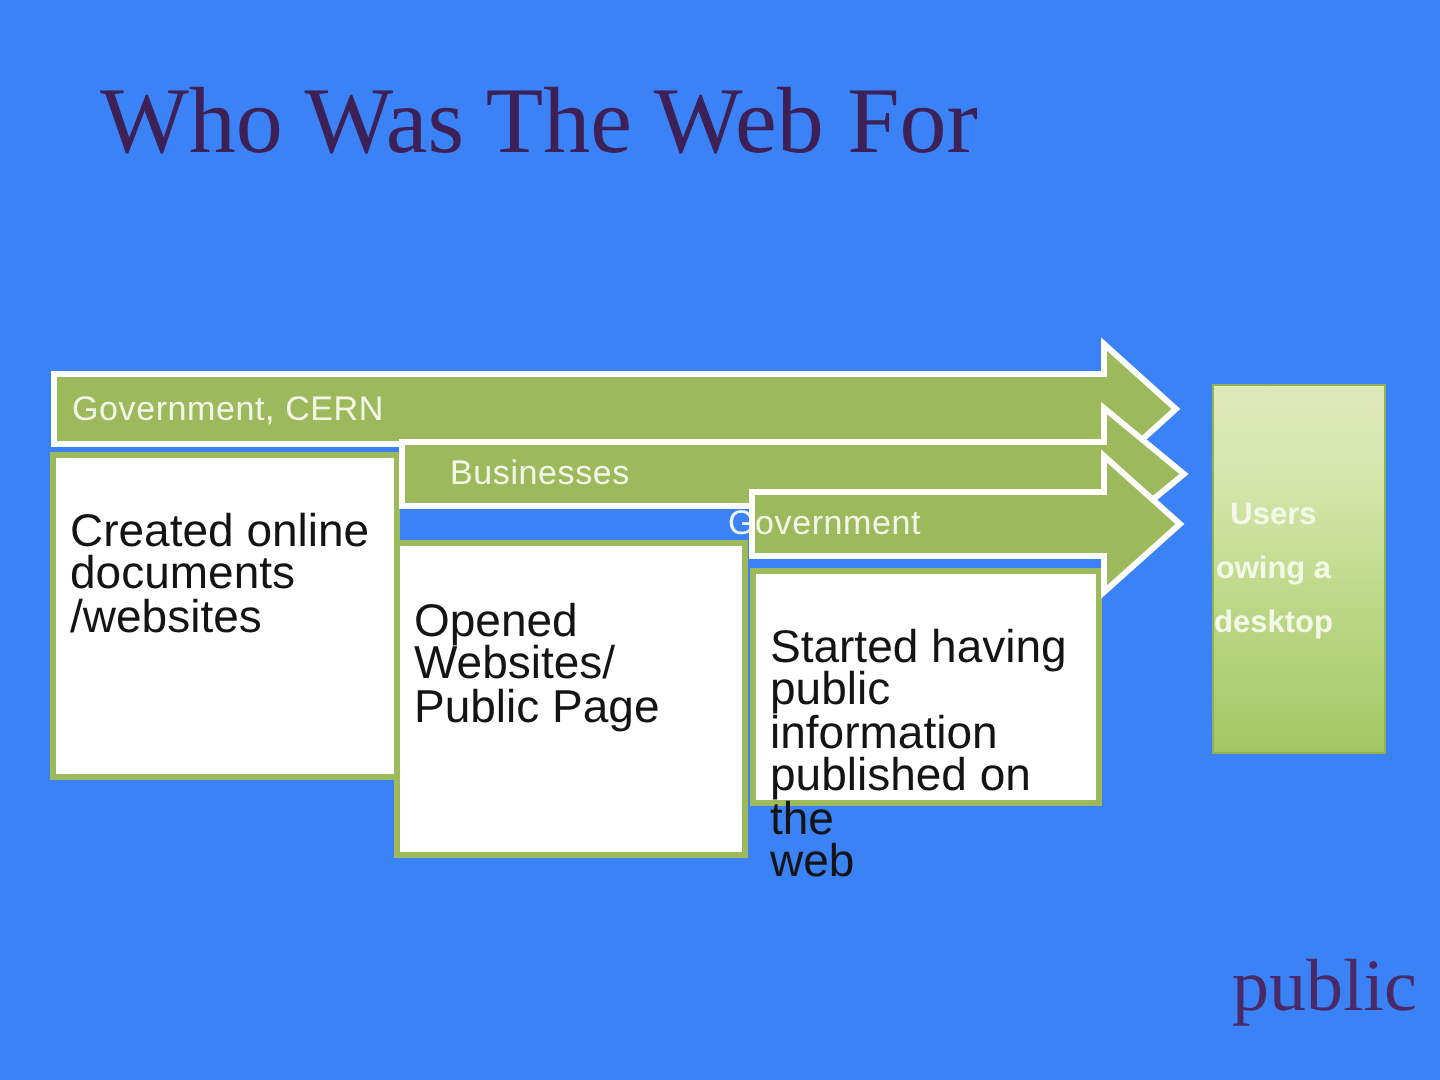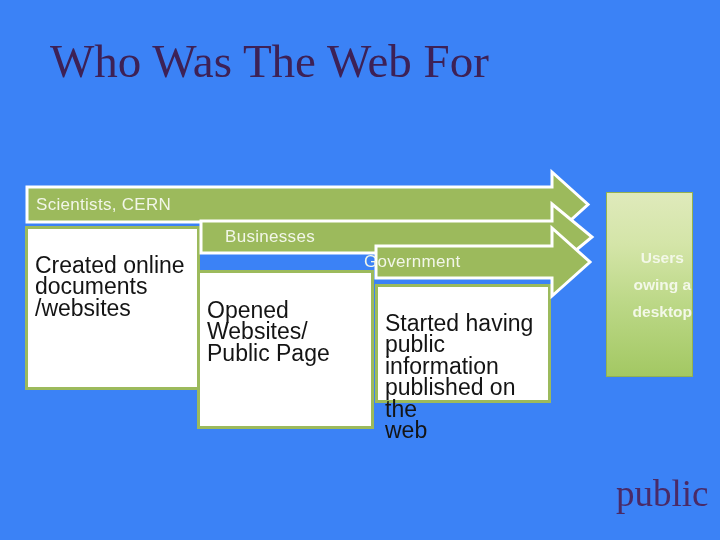--- a/index.html
+++ b/index.html
@@ -67,21 +67,21 @@
     z-index: 1;
     left: 606px;
     top: 192px;
     width: 87px;
     height: 185px;
     box-sizing: border-box;
     border: 1px solid #93b151;
     background: linear-gradient(to bottom, #dfeabb 0%, #d4e5a8 28%, #bcd887 60%, #a3c863 100%);
     display: flex;
     align-items: center;
-    justify-content: flex-end;
+    justify-content: flex-start;
     text-align: center;
     color: #f3f8e8;
     font-size: 15.5px;
     font-weight: 600;
     line-height: 27px;
     white-space: pre-line;
   }
   .logo {
     position: absolute;
     left: 616px;
@@ -120,19 +120,19 @@
 owing a
 desktop</span>
   </div>
 
   <svg class="diagram-svg" viewBox="0 0 720 540">
     <polygon points="27,187 552,187 552,172 588,204.5 552,237 552,222 27,222" fill="#9cba5c" stroke="#ffffff" stroke-width="3" stroke-linejoin="miter"></polygon>
     <polygon points="201,221 552,221 552,204 592,237 552,270 552,253 201,253" fill="#9cba5c" stroke="#ffffff" stroke-width="3" stroke-linejoin="miter"></polygon>
     <polygon points="376,246 552,246 552,228 590,262 552,296 552,278 376,278" fill="#9cba5c" stroke="#ffffff" stroke-width="3" stroke-linejoin="miter"></polygon>
   </svg>
 
-  <div class="stage-bar-label label-1">Scientists, CERN</div>
+  <div class="stage-bar-label label-1">Government, CERN</div>
   <div class="stage-bar-label label-2">Businesses</div>
   <div class="stage-bar-label label-3">Government</div>
 
   <div class="logo">public</div>
 
 </div>
 
 </body></html>

